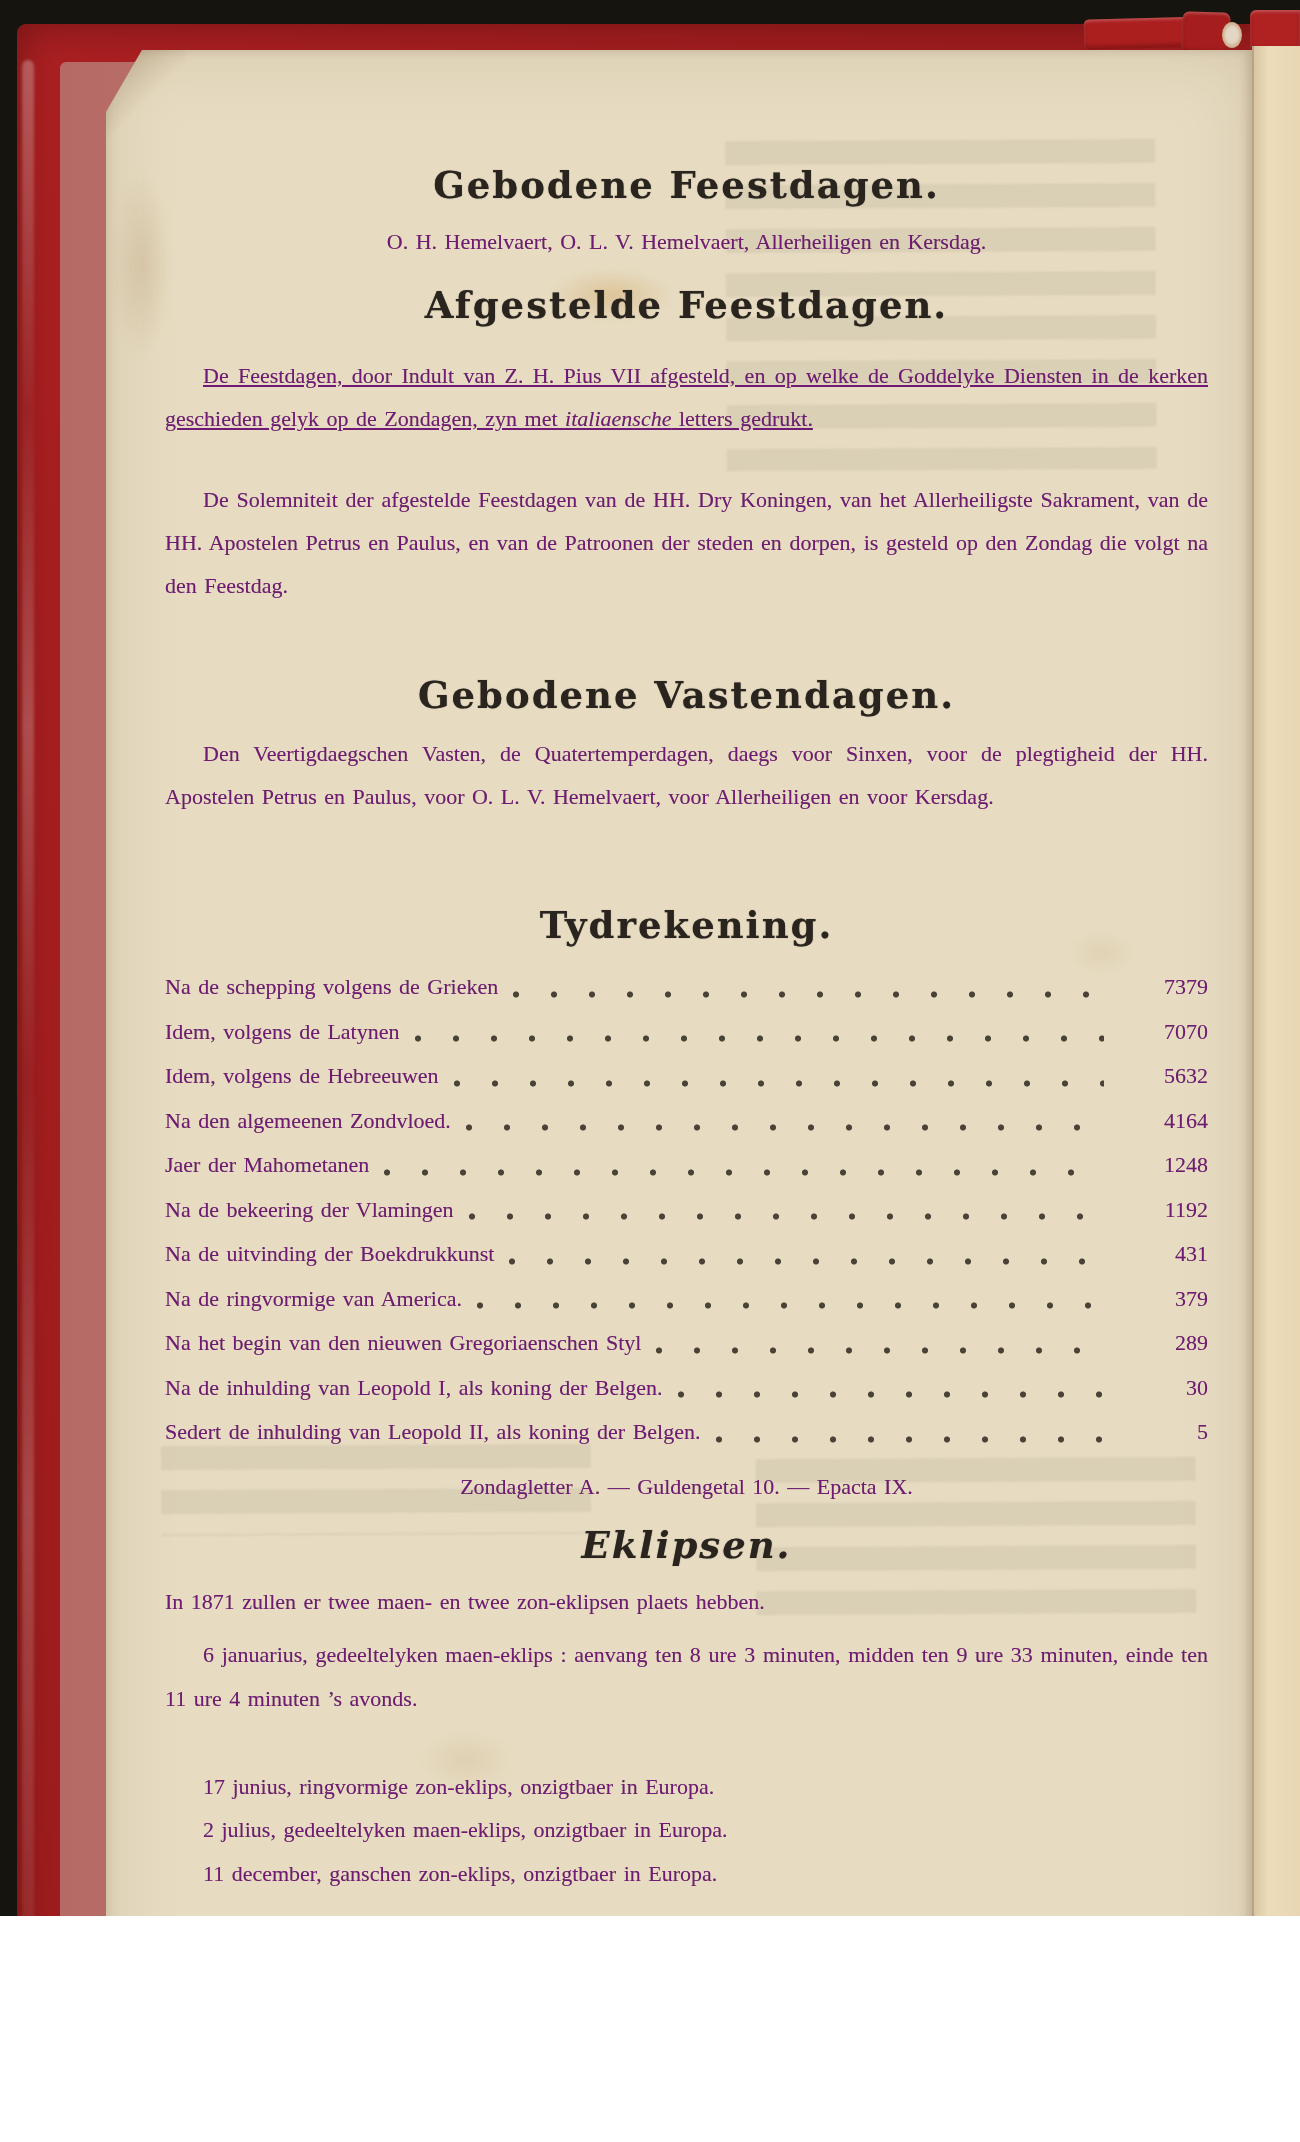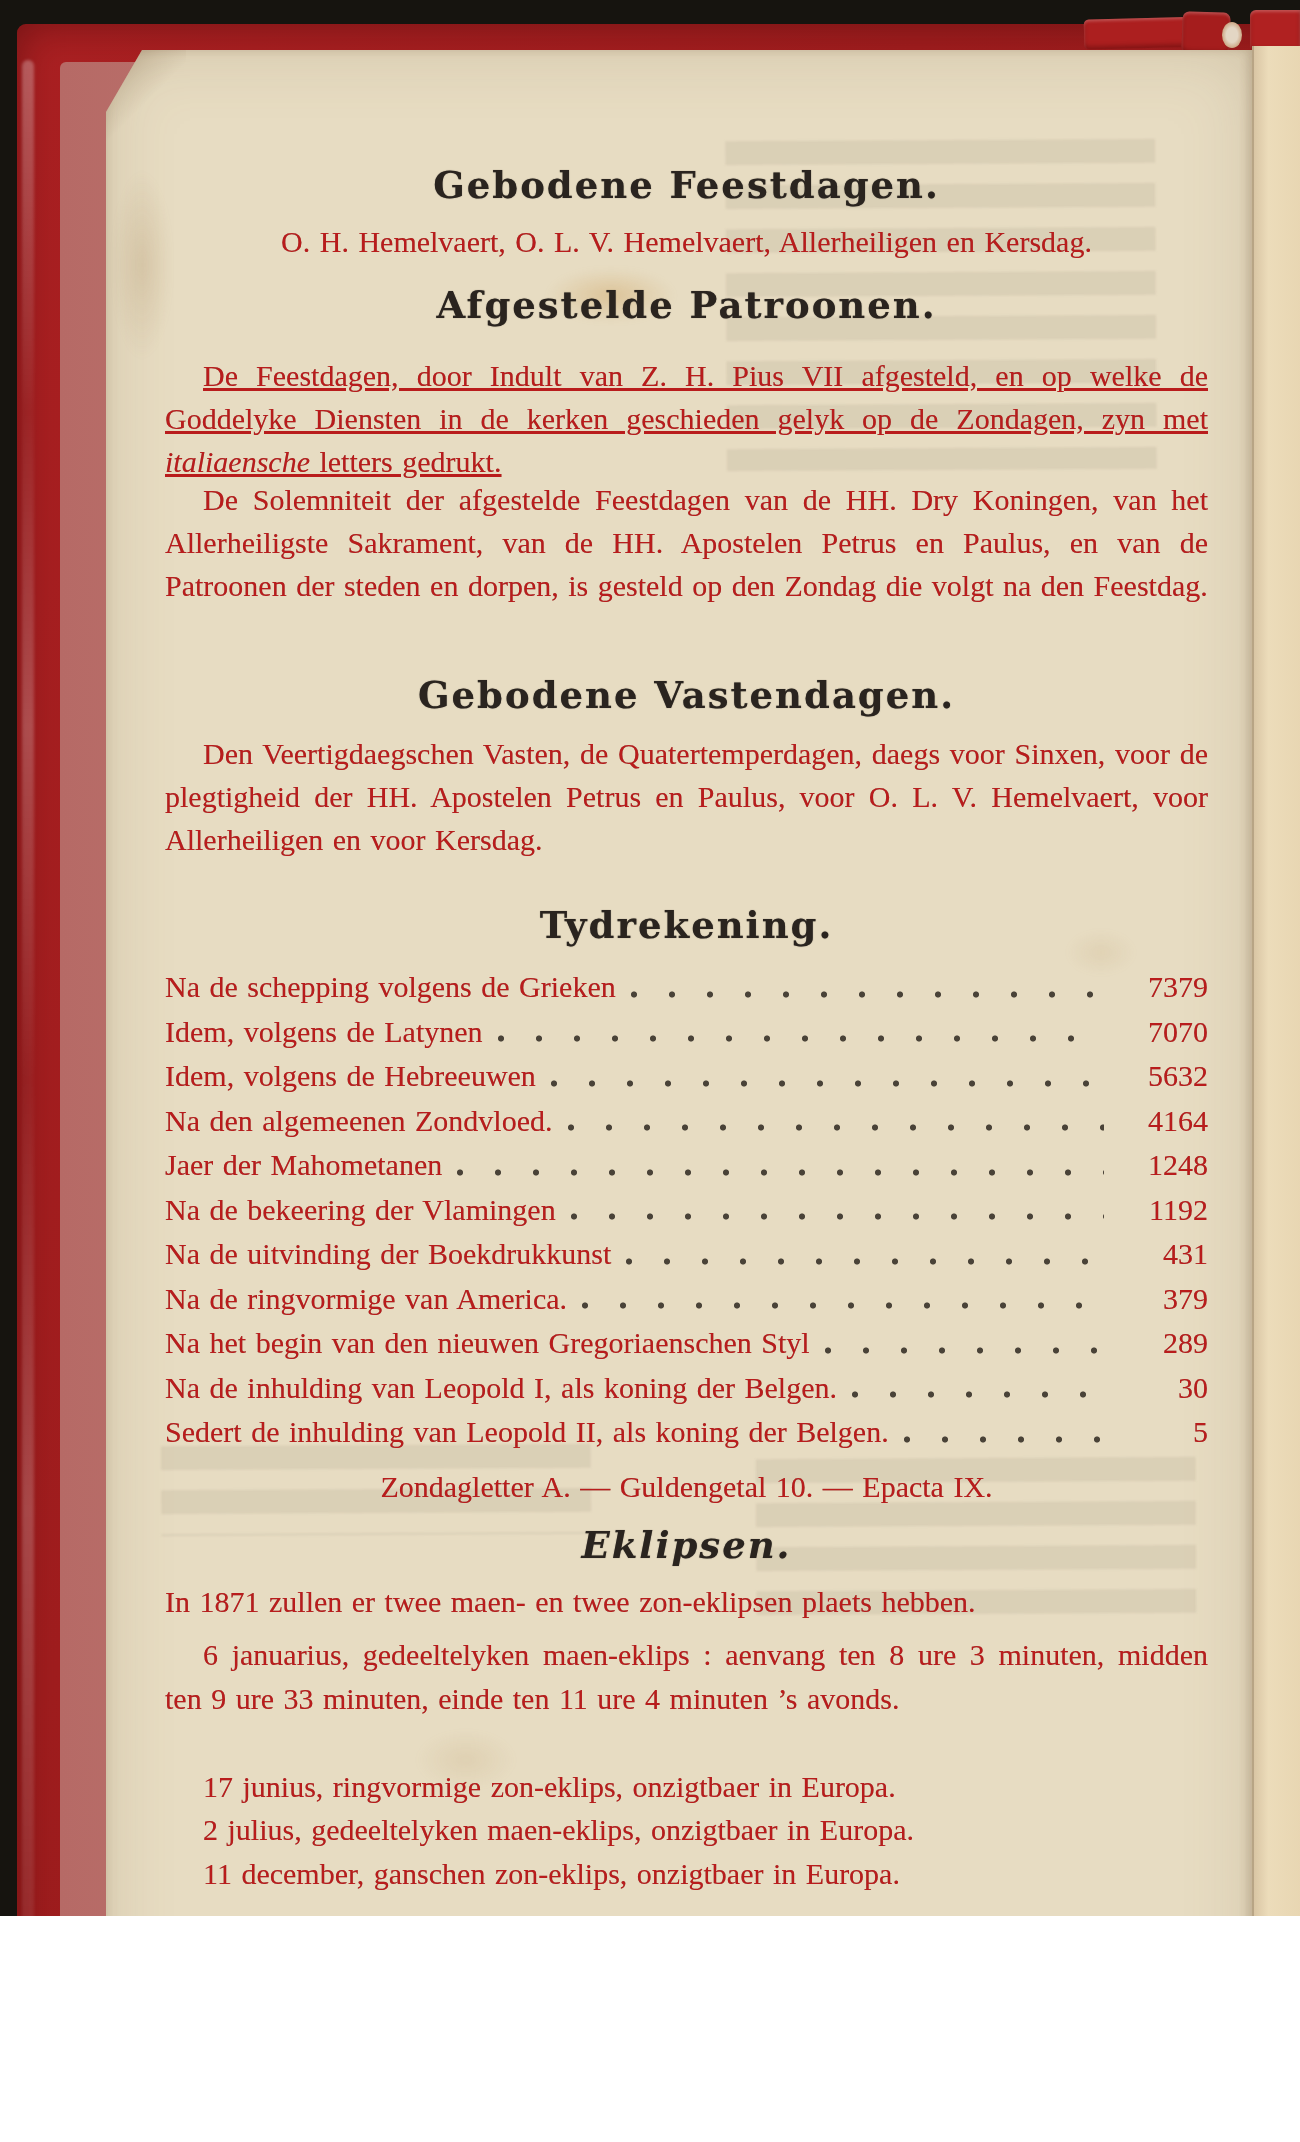--- a/index.html
+++ b/index.html
@@ -78,22 +78,22 @@
   
   .doc { position:absolute; left:59px; top:0; width:1043px; height:100%; }
   .doc > * { position:absolute; left:0; right:0; margin:0; }
   .heading {
     font-family:"DejaVu Serif", serif; font-weight:bold;
     font-size:37px; line-height:46px; text-align:center;
     letter-spacing:2px; color:#2a241f;
     text-shadow:0 0 1px rgba(42,36,31,.55);
   }
   .body-text {
-    font-size:30px; line-height:43px; word-spacing:2px;
-    color:#b91c1c; text-shadow:0 0 .6px rgba(53,46,38,.4);
+    font-size:22px; line-height:43px; word-spacing:2px;
+    color:#701a75; text-shadow:0 0 .6px rgba(53,46,38,.4);
   }
   .center  { text-align:center; }
   .just    { text-align:justify; }
   .indent  { text-indent:38px; }
   .t-feest { top:112px; }
   .t-hemel { top:170px; }
   .t-afges { top:232px; }
   .t-indult{ top:304px;text-decoration:underline; }
   .t-solem { top:428px; }
   .t-vasth { top:622px; }
@@ -145,21 +145,21 @@
     <div class="stain stain-2"></div>
     <div class="stain stain-3"></div>
     <div class="stain stain-4"></div>
 
     <div class="doc">
 
       <h1 class="heading t-feest">Gebodene Feestdagen.</h1>
 
       <p class="body-text center t-hemel">O. H. Hemelvaert, O. L. V. Hemelvaert, Allerheiligen en Kersdag.</p>
 
-      <h1 class="heading t-afges">Afgestelde Patroonen.</h1>
+      <h1 class="heading t-afges">Afgestelde Feestdagen.</h1>
 
       <p class="body-text just indent t-indult"><span>De Feestdagen, door Indult van Z. H. Pius VII afgesteld, en op welke de Goddelyke Diensten in de kerken geschieden gelyk op de Zondagen, zyn met </span><em>italiaensche</em><span> letters gedrukt.</span></p>
 
       <p class="body-text just indent t-solem">De Solemniteit der afgestelde Feestdagen van de HH. Dry Koningen, van het Allerheiligste Sakrament, van de HH. Apostelen Petrus en Paulus, en van de Patroonen der steden en dorpen, is gesteld op den Zondag die volgt na den Feestdag.</p>
 
       <h1 class="heading t-vasth">Gebodene Vastendagen.</h1>
 
       <p class="body-text just indent t-vastp">Den Veertigdaegschen Vasten, de Quatertemperdagen, daegs voor Sinxen, voor de plegtigheid der HH. Apostelen Petrus en Paulus, voor O. L. V. Hemelvaert, voor Allerheiligen en voor Kersdag.</p>
 
       <h1 class="heading t-tydh">Tydrekening.</h1>

